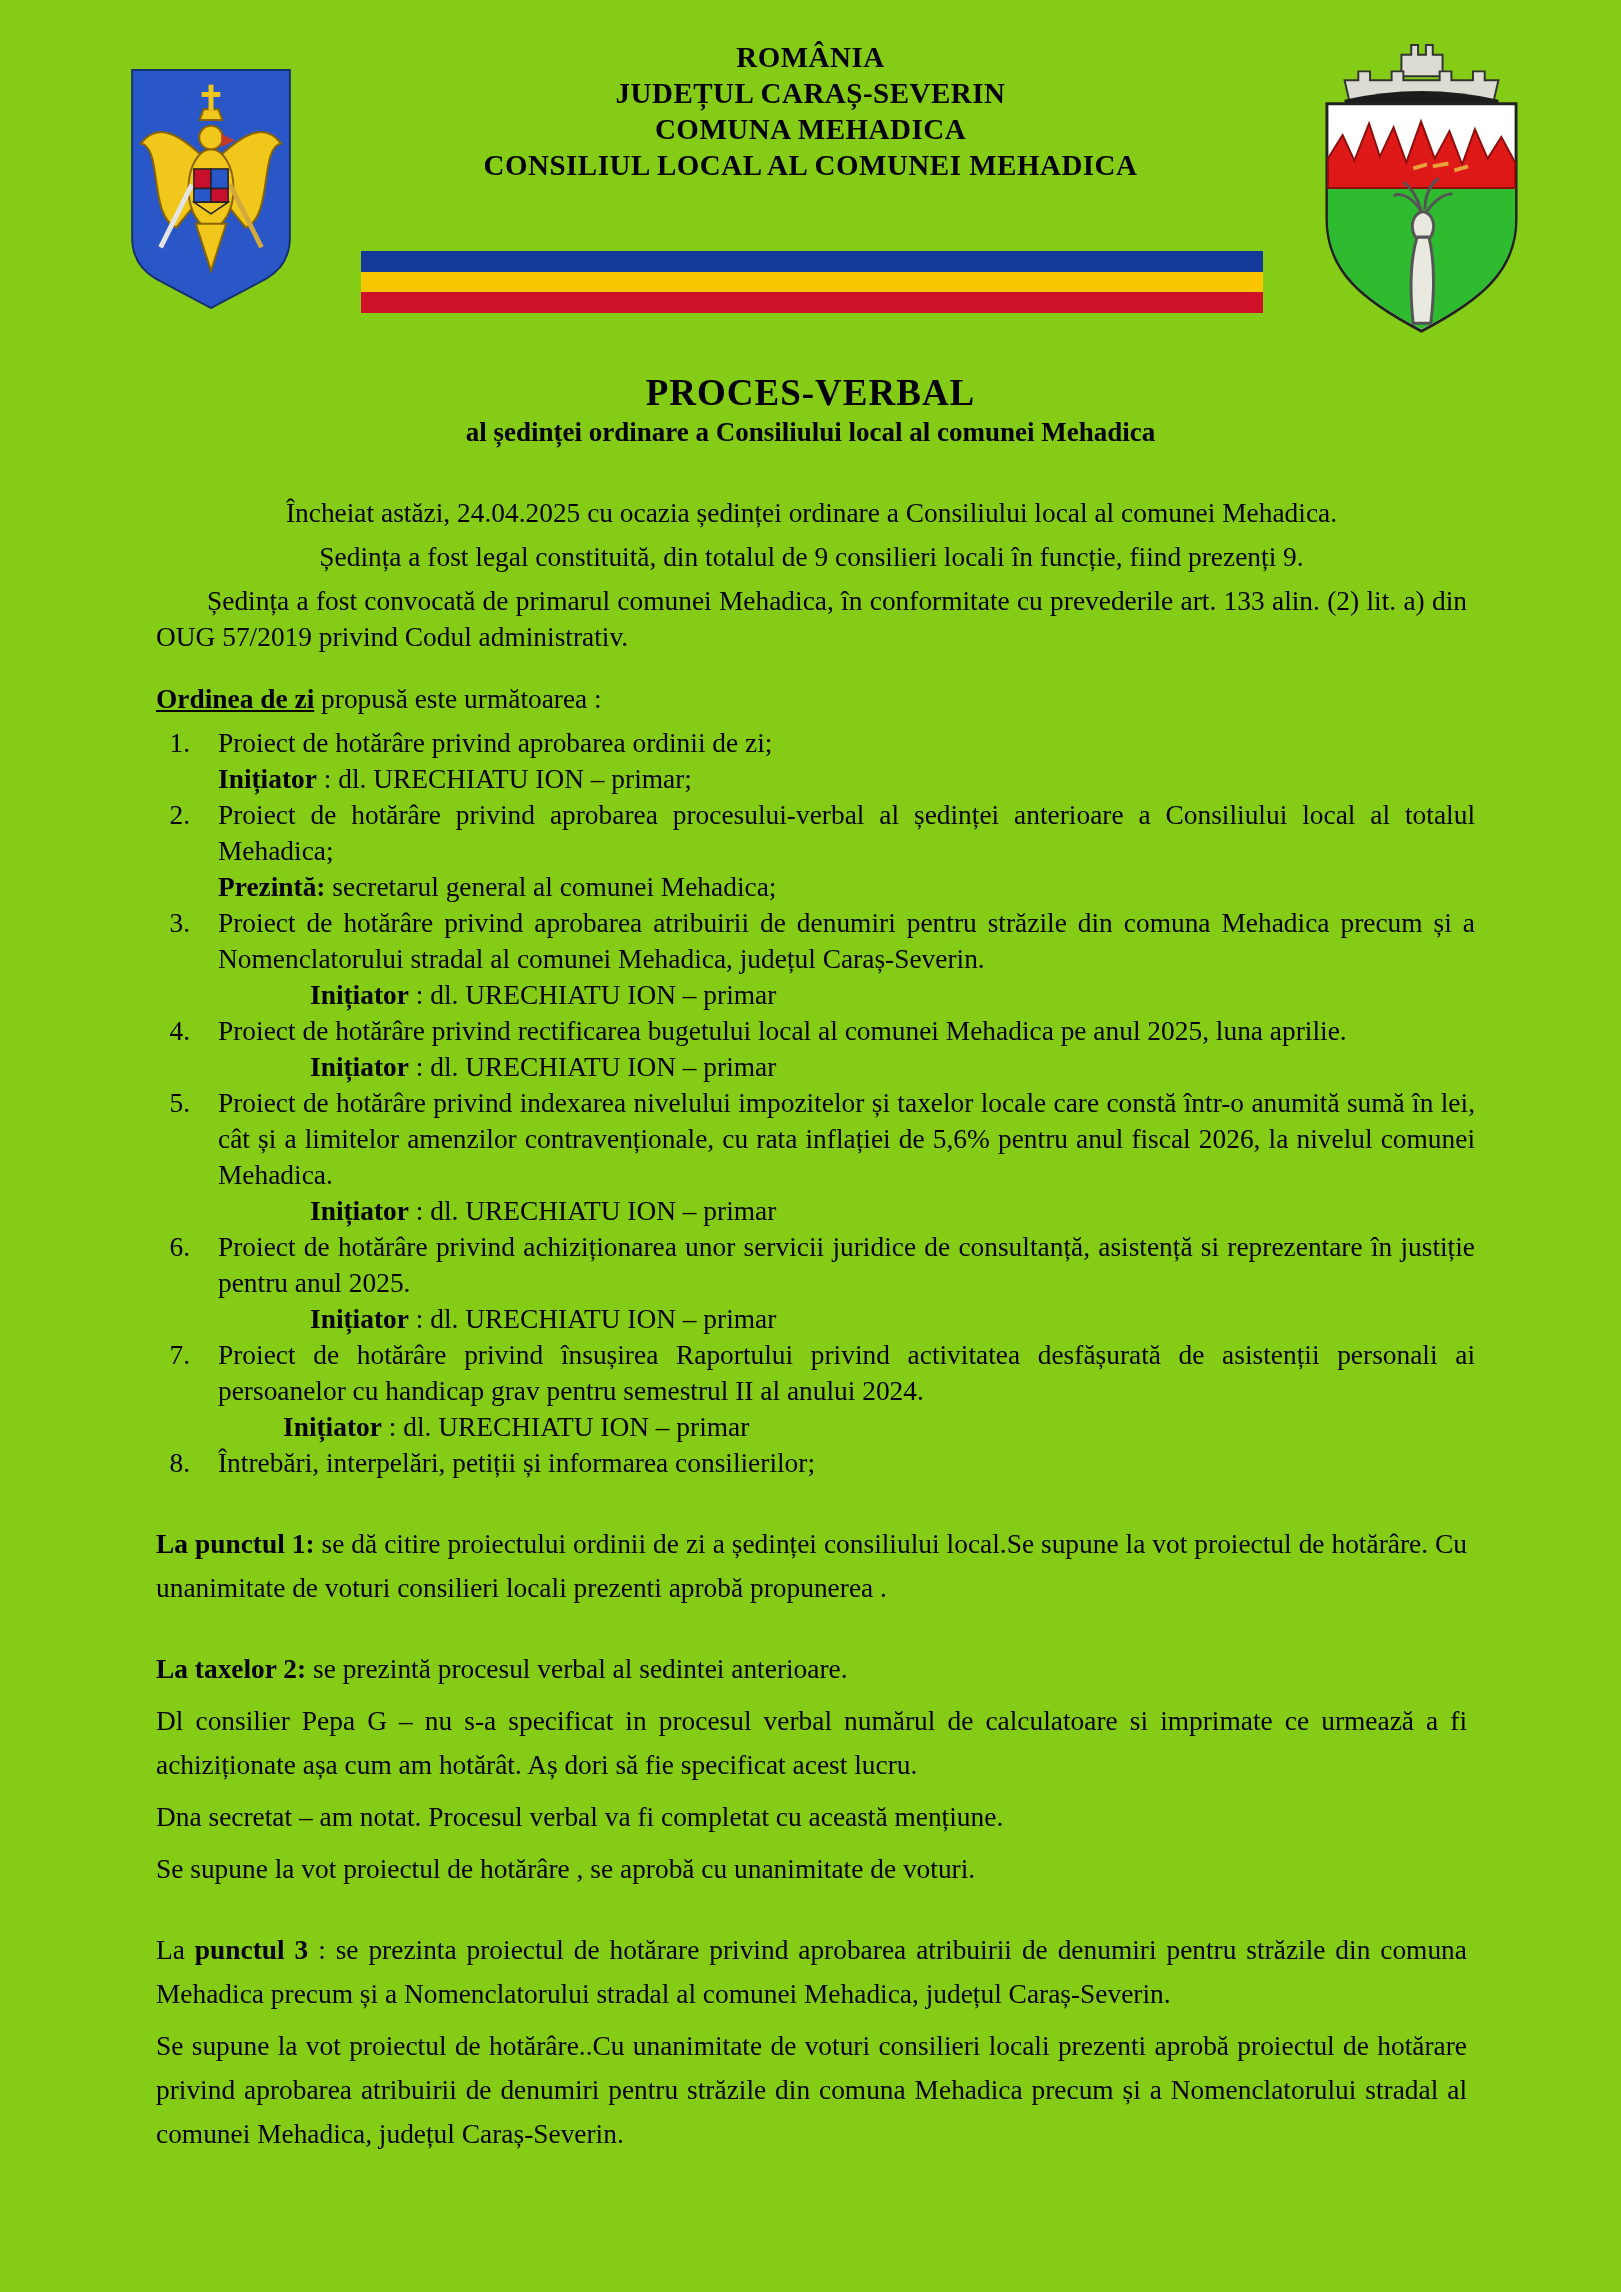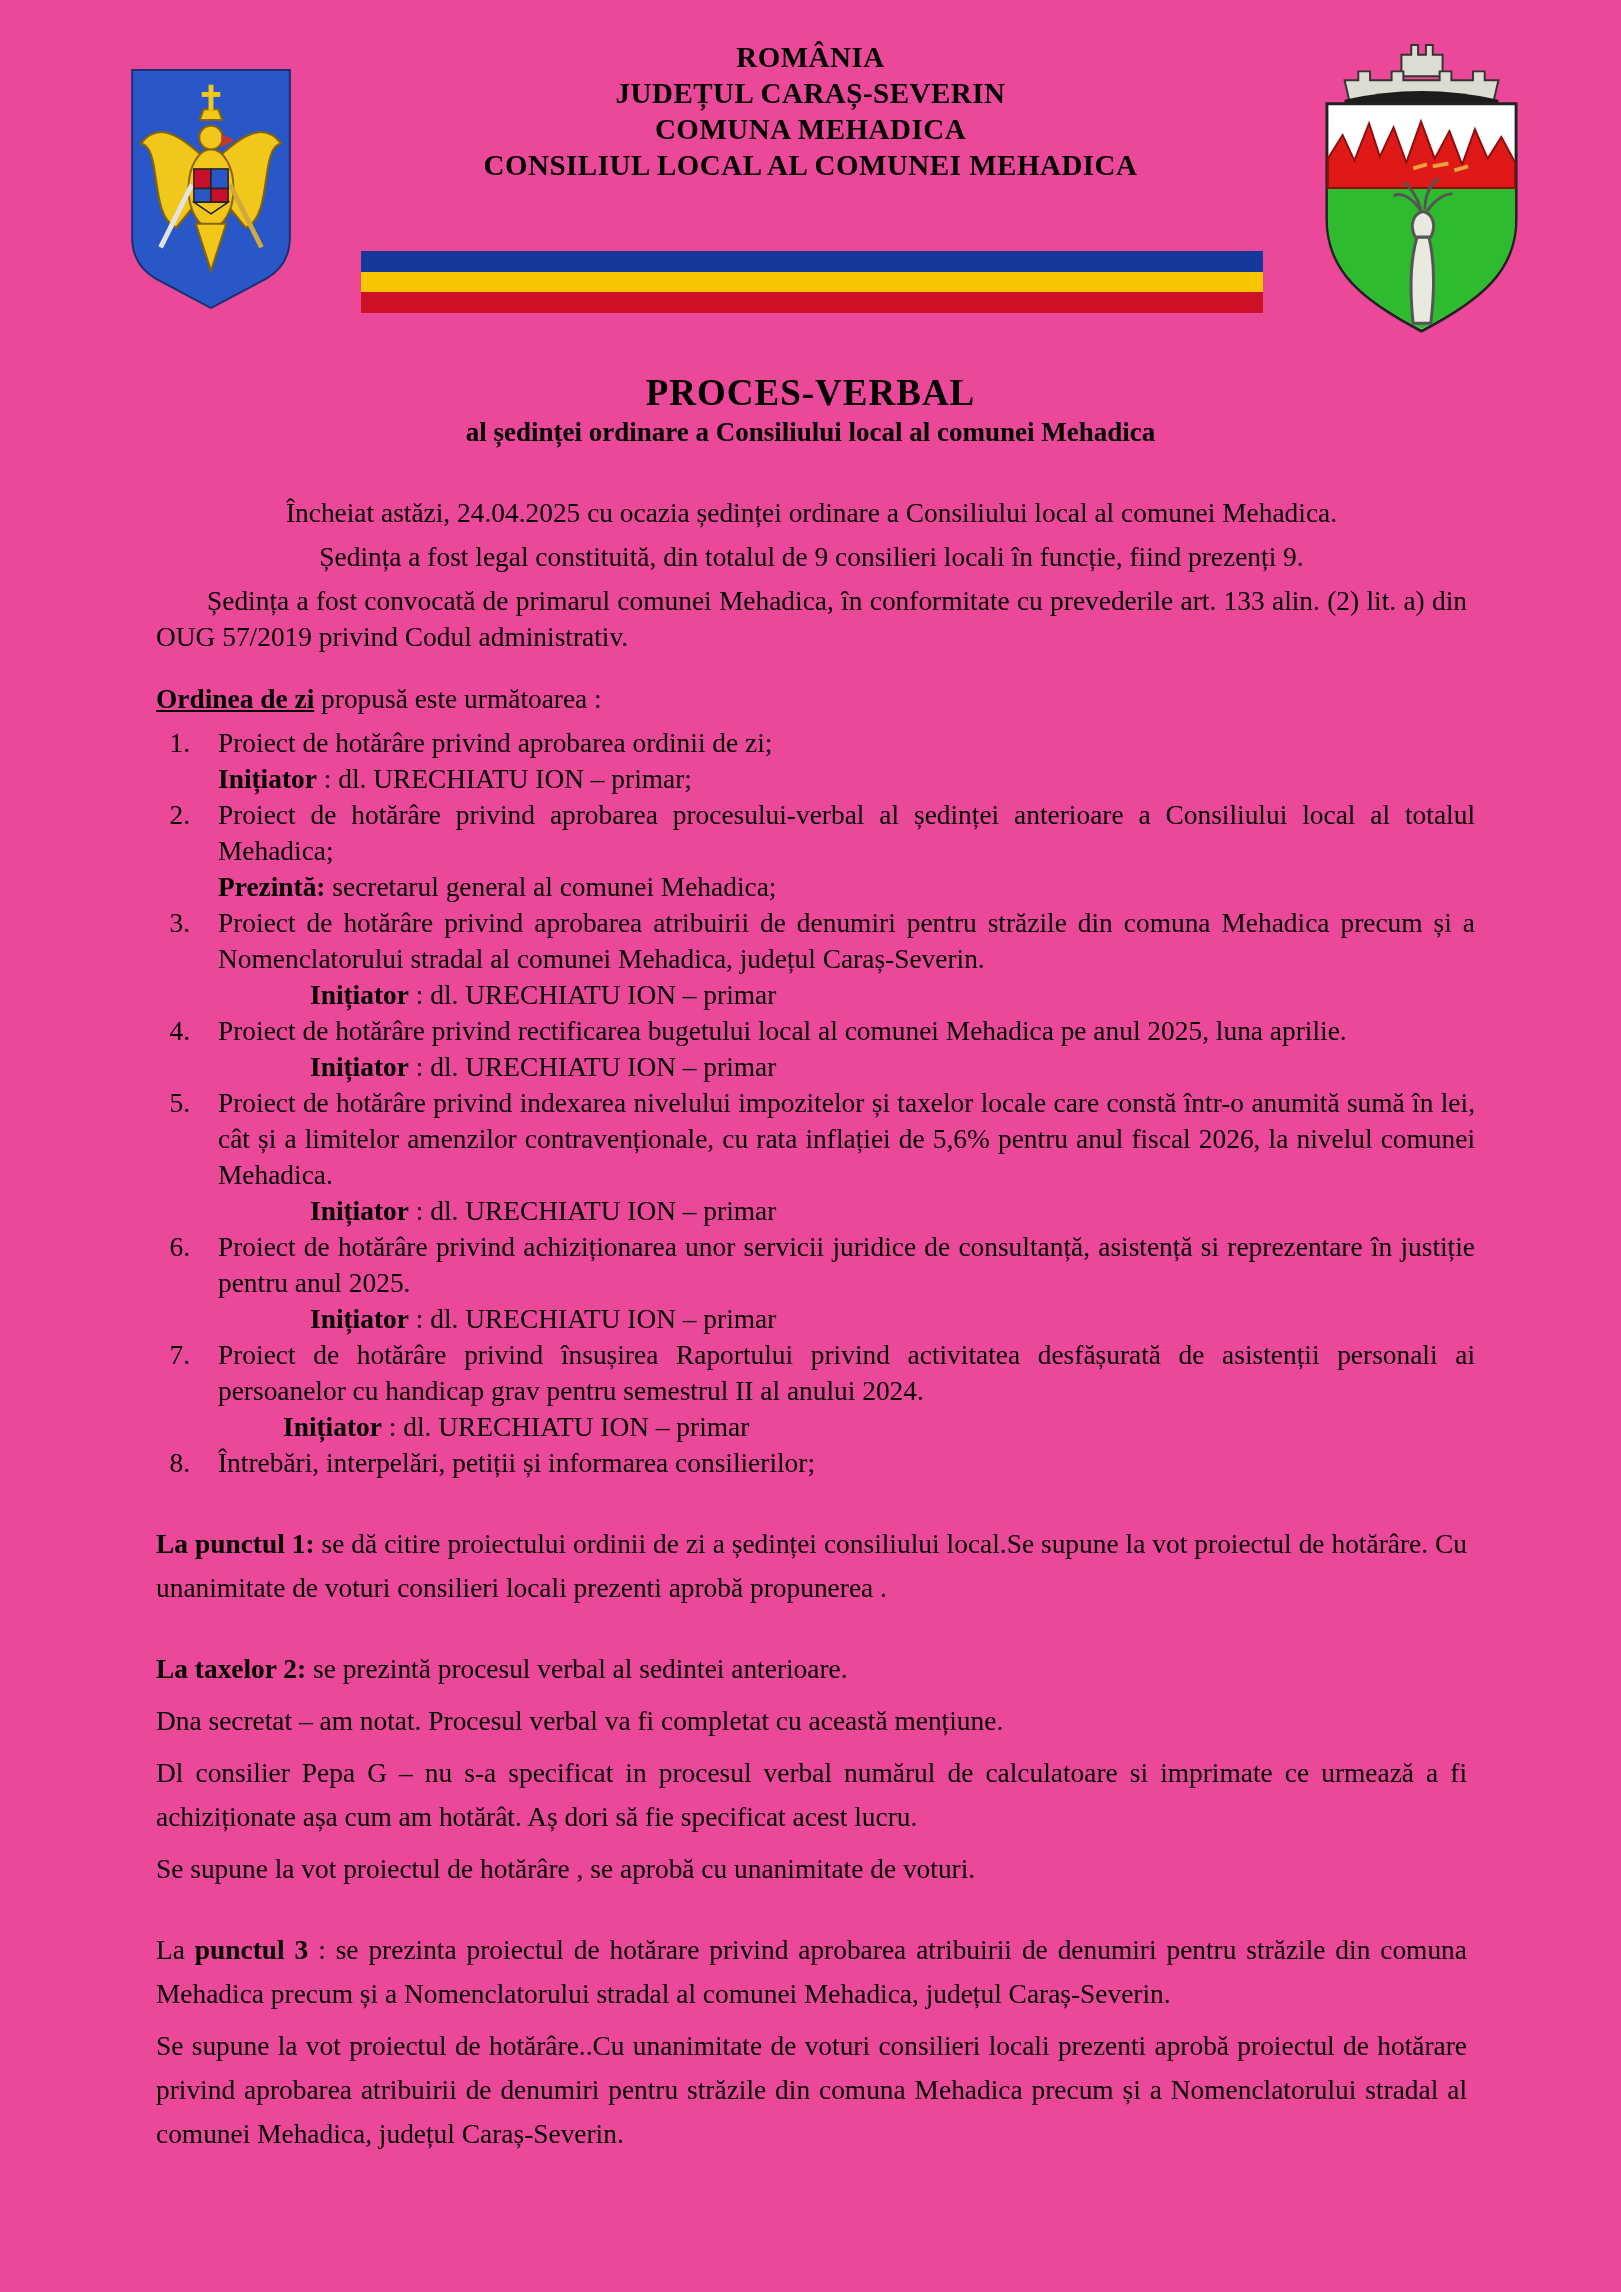--- a/index.html
+++ b/index.html
@@ -1,19 +1,19 @@
 <!DOCTYPE html>
 <html lang="ro"><head>
 <meta charset="utf-8">
 <style>
   html, body { margin: 0; padding: 0; background: #ffffff; }
   .page {
     width: 1621px;
     min-height: 2293px;
-    background: #ec4899;
+    background: #84cc16;
     position: relative;
     font-family: "Liberation Serif", serif;
     color: #000;
     overflow: hidden;
   }
   
   .doc-header { position: relative; height: 345px; }
   .header-text {
     position: absolute; left: 0; right: 0; top: 39px;
     text-align: center; font-weight: bold;
@@ -198,22 +198,22 @@
     <div class="agenda-item">
       <div class="li-num">8.</div>
       <div class="li-body">
         <div class="li-text">Întrebări, interpelări, petiții și informarea consilierilor;</div>
       </div>
     </div>
 
     <p class="pt justify gap-lg"><span class="bold">La punctul 1:</span><span> se dă citire proiectului ordinii de zi a ședinței consiliului local.Se supune la vot proiectul de hotărâre. Cu unanimitate de voturi consilieri locali prezenti aprobă propunerea .</span></p>
 
     <p class="pt gap-md"><span class="bold">La taxelor 2:</span><span>  se prezintă procesul verbal al sedintei anterioare.</span></p>
+    <p class="pt justify">Dl consilier Pepa G – nu s-a specificat in procesul verbal numărul de calculatoare si imprimate ce urmează a fi achiziționate așa cum am hotărât. Aș dori să fie specificat acest lucru.</p>
     <p class="pt">Dna secretat – am notat. Procesul verbal va fi completat cu această mențiune.</p>
-    <p class="pt justify">Dl consilier Pepa G – nu s-a specificat in procesul verbal numărul de calculatoare si imprimate ce urmează a fi achiziționate așa cum am hotărât. Aș dori să fie specificat acest lucru.</p>
     <p class="pt">Se supune la vot proiectul de hotărâre , se aprobă cu unanimitate de voturi.</p>
 
     <p class="pt justify gap-md"><span>La </span><span class="bold">punctul 3</span><span> : se prezinta proiectul de hotărare  privind aprobarea atribuirii de denumiri pentru străzile din comuna Mehadica precum și a Nomenclatorului stradal al comunei Mehadica, județul Caraș-Severin.</span></p>
     <p class="pt justify">Se supune la vot proiectul de hotărâre..Cu unanimitate de voturi consilieri locali prezenti aprobă proiectul de hotărare  privind aprobarea atribuirii de denumiri pentru străzile din comuna Mehadica precum și a Nomenclatorului stradal al comunei Mehadica, județul Caraș-Severin.</p>
 
   </main>
 </div>
 
 
 </body></html>

